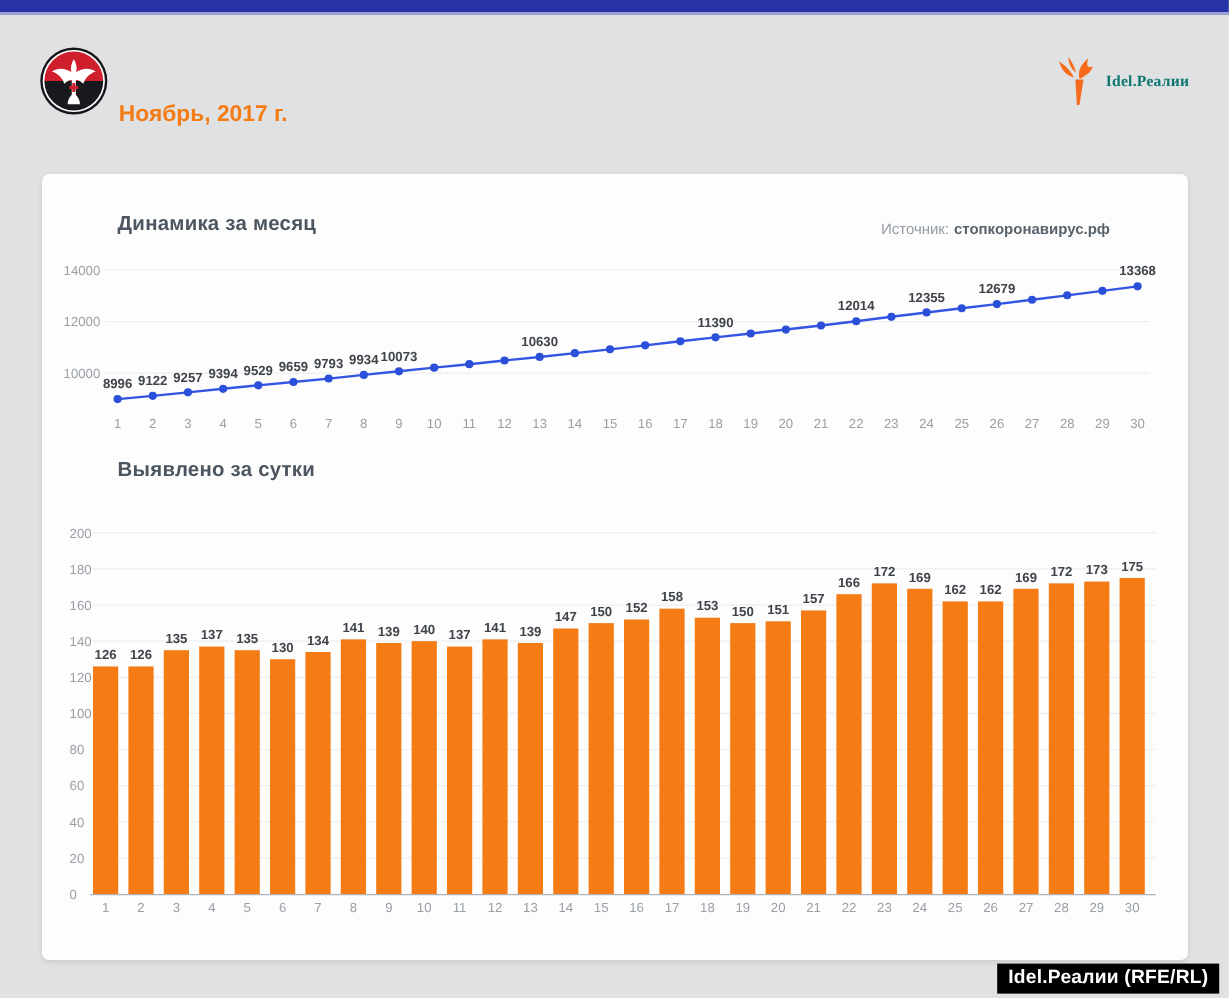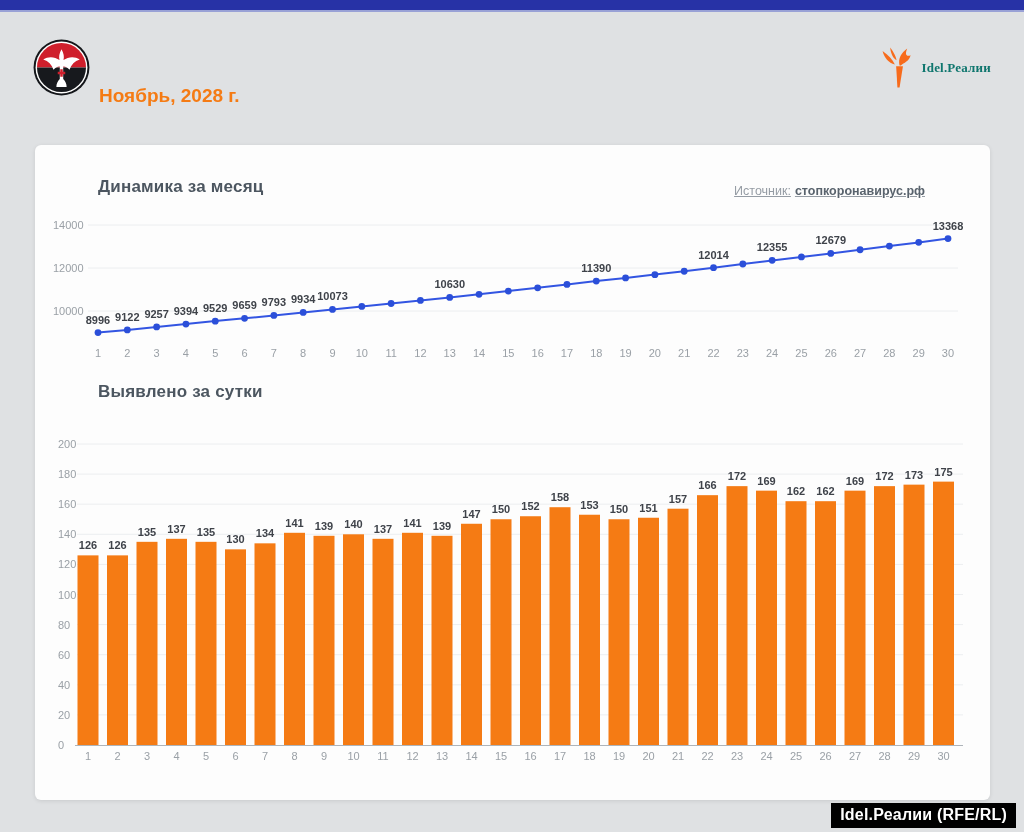--- a/index.html
+++ b/index.html
@@ -34,21 +34,21 @@
   .card{
     position:absolute;left:35px;top:145px;width:955px;height:655px;
     background:#fdfdfd;border-radius:6px;
     box-shadow:0 1px 4px rgba(0,0,0,.10);
   }
   .chart-title{
     position:absolute;font-size:17px;font-weight:bold;color:#4c5660;letter-spacing:.2px;
   }
   .t1{left:98px;top:177px;}
   .t2{left:98px;top:382px;}
-  .source{position:absolute;right:99px;top:184px;font-size:12.5px;color:#959ca4;text-decoration:underline;}
+  .source{position:absolute;right:99px;top:184px;font-size:12.5px;color:#959ca4;}
   .source b{color:#59636d;margin-left:4px;}
   svg.chart{position:absolute;display:block;}
   #lineChart{left:35px;top:200px;}
   #barChart{left:35px;top:432px;}
   .credit{
     position:absolute;right:8px;bottom:4px;
     background:#000;color:#fff;font-size:16px;font-weight:bold;
     padding:3px 9px 4px 9px;letter-spacing:.2px;
   }
 </style>
@@ -63,21 +63,21 @@
       <circle cx="50" cy="50" r="49" fill="#14161a"></circle>
       <circle cx="50" cy="50" r="45.5" fill="#ffffff"></circle>
       <path d="M7 50 a43 43 0 0 1 86 0 Z" fill="#cf1f2c"></path>
       <path d="M7 50 a43 43 0 0 0 86 0 Z" fill="#17191d"></path>
       <path fill="#ffffff" d="M50 18 C46 25 45 31 46.5 37 C38 31 27 30 18 36 C27 39 33 45 36 54 C40 50 44 48 47 48.5 L47 70 C43 74 41 79 41 84 L59 84 C59 79 57 74 53 70 L53 48.5 C56 48 60 50 64 54 C67 45 73 39 82 36 C73 30 62 31 53.5 37 C55 31 54 25 50 18 Z"></path>
       <path fill="#cf1f2c" d="M47.8 53 h4.4 v4.4 h4.4 v4.4 h-4.4 v4.4 h-4.4 v-4.4 h-4.4 v-4.4 h4.4 Z"></path>
       <circle cx="26" cy="26" r="3" fill="#cf1f2c"></circle>
       <circle cx="74" cy="26" r="3" fill="#cf1f2c"></circle>
     </svg>
   </div>
-  <div class="page-subtitle">Ноябрь, 2028 г.</div>
+  <div class="page-subtitle">Ноябрь, 2017 г.</div>
   <div class="brand">
     <span class="flame">
       <svg viewBox="0 0 40 48">
         <path fill="#f76b1c" d="M19 22 L27 22 L23 47 L20.5 47 Z"></path>
         <path fill="#f76b1c" d="M23 21 C21 13 25 6 32 1 C29 8 31 11 36 9 C34.5 16 28 18 24.5 21 Z"></path>
         <path fill="#f76b1c" d="M3 4 C10 9 15 14 17.5 20 C10 18 5 12 3 4 Z"></path>
         <path fill="#f76b1c" d="M12 0 C16 5 18.5 10 19.5 15 C14.5 12 12.5 6 12 0 Z"></path>
       </svg>
     </span>
     <span class="brand-name">Idel.Реалии</span>

